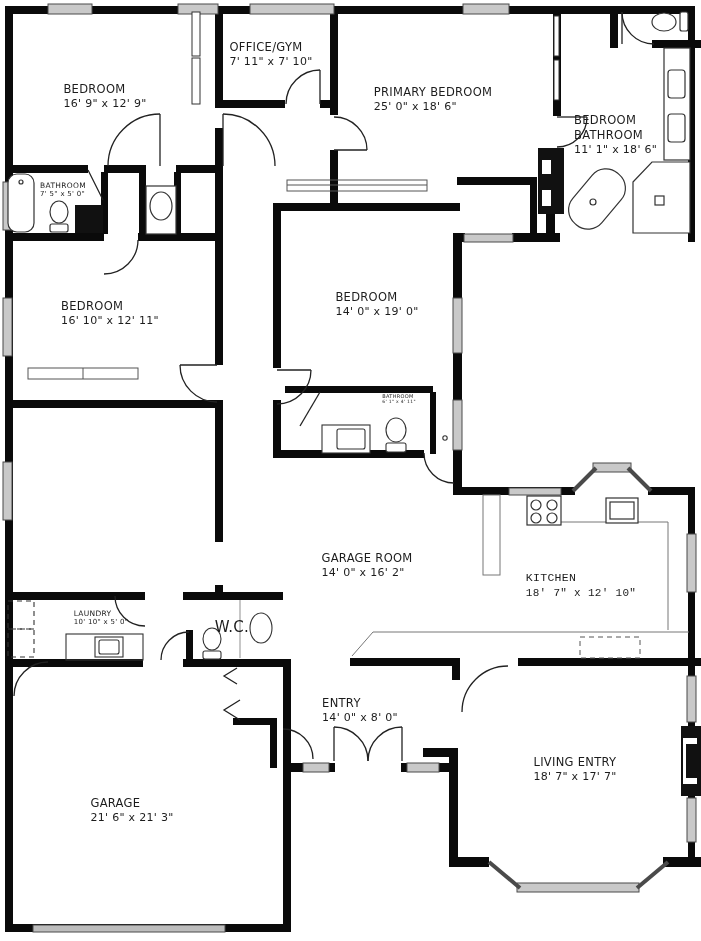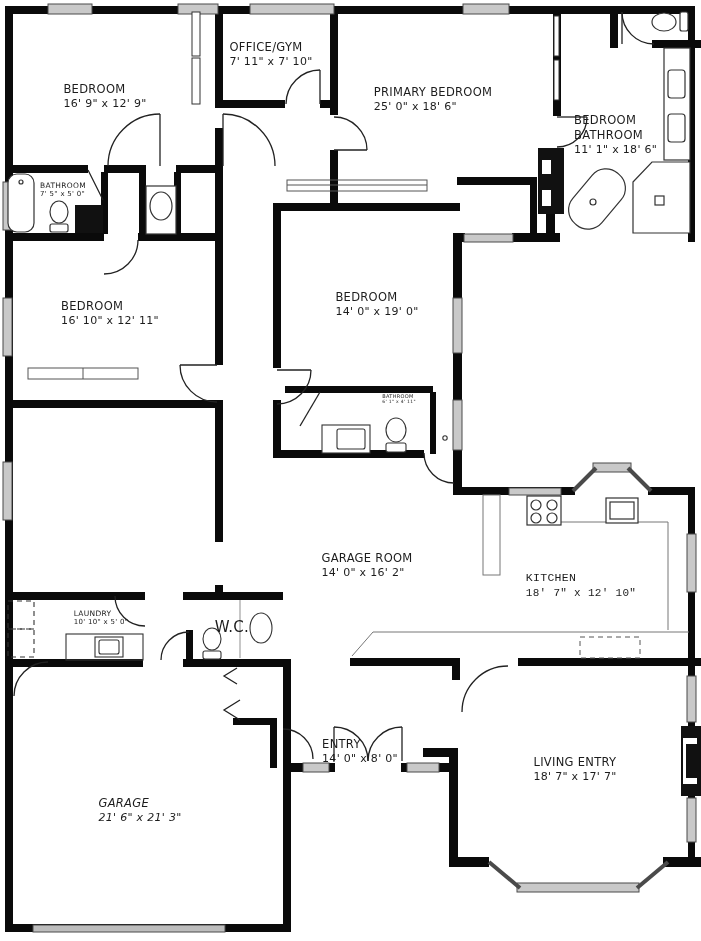--- a/index.html
+++ b/index.html
@@ -322,26 +322,26 @@
 
   <div class="room-label small" style="left:71px;top:618px;margin-left:30px;">
     <div>LAUNDRY</div>
     <div class="dims">10' 10" x 5' 0"</div>
   </div>
 
   <div class="room-label mid" style="left:232px;top:628px;">
     <div>W.C.</div>
   </div>
 
-  <div class="room-label" style="left:360px;top:711px;margin-top:41px;">
+  <div class="room-label" style="left:360px;top:711px;">
     <div>ENTRY</div>
     <div class="dims">14' 0" x 8' 0"</div>
   </div>
 
-  <div class="room-label" style="left:140px;top:811px;font-style:italic;">
+  <div class="room-label" style="left:132px;top:811px;">
     <div>GARAGE</div>
     <div class="dims">21' 6" x 21' 3"</div>
   </div>
 
   <div class="room-label" style="left:575px;top:770px;">
     <div>LIVING ENTRY</div>
     <div class="dims">18' 7" x 17' 7"</div>
   </div>
 
 </div>

